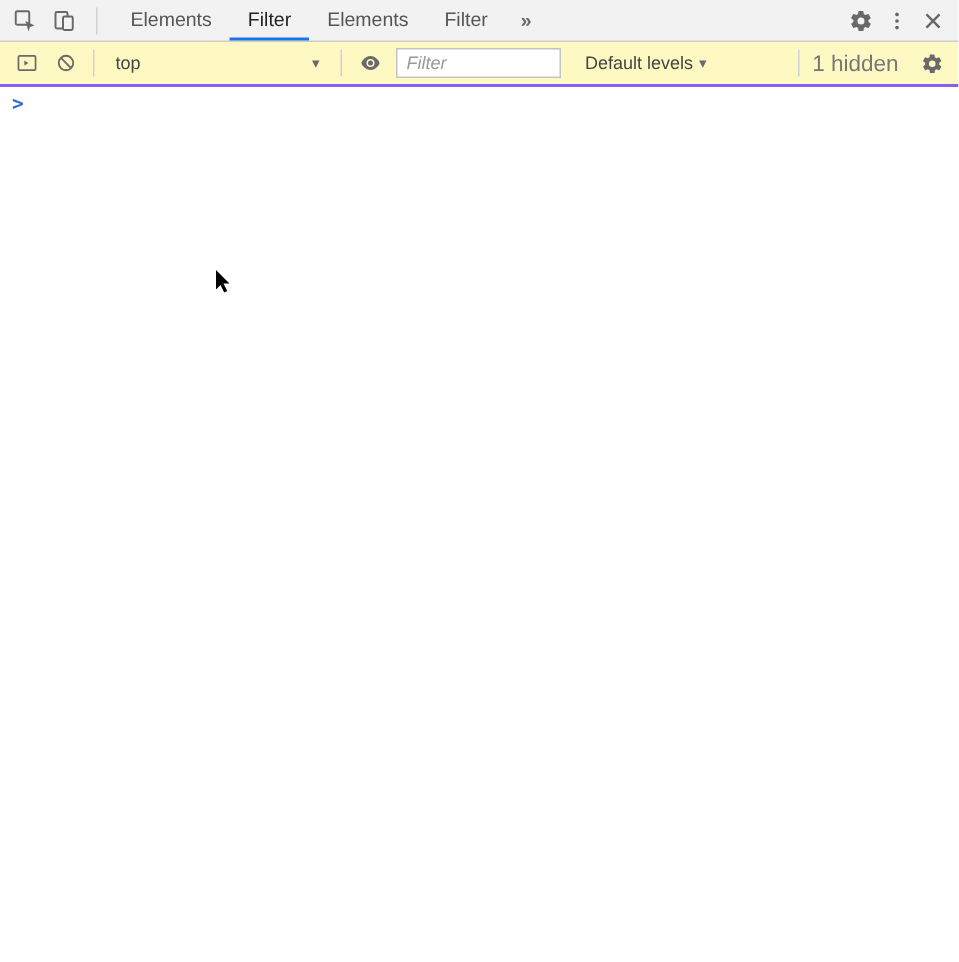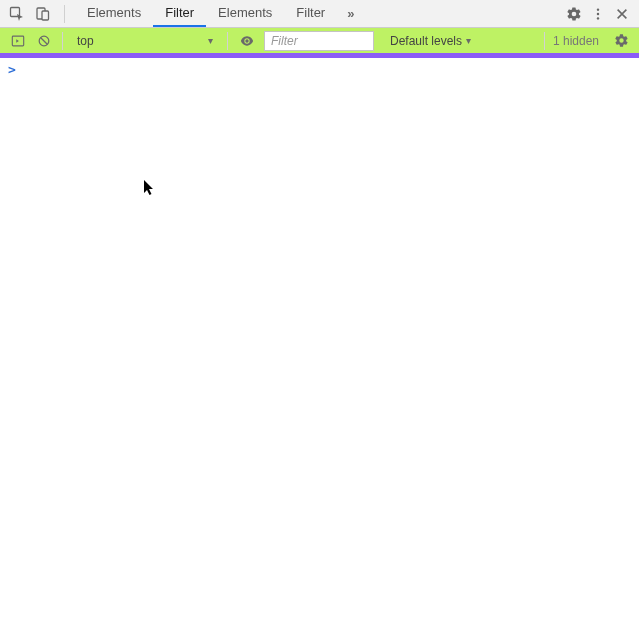--- a/index.html
+++ b/index.html
@@ -71,22 +71,22 @@
     }
     .right-icons {
       display: flex;
       align-items: center;
       gap: 2px;
     }
     .toolbar {
       display: flex;
       align-items: center;
       height: 30px;
-      background: #bef264;
-      border-bottom: 5px solid #8b5cf6;
+      background: #fef9c3;
+      border-bottom: 2px solid #8b5cf6;
       padding: 0 8px;
       gap: 6px;
       font-size: 12px;
     }
     .tool-btn {
       width: 20px;
       height: 20px;
       display: flex;
       align-items: center;
       justify-content: center;
@@ -131,21 +131,21 @@
       display: flex;
       align-items: center;
       color: #444;
       cursor: pointer;
       font-size: 12px;
       margin-left: 10px;
     }
     .spacer { flex: 1; }
     .hidden-text {
       color: #777;
-      font-size: 12px;
+      font-size: 15px;
       margin-right: 6px;
     }
     .console-area {
       position: relative;
       height: calc(641px - 28px - 30px);
       background: #fff;
       overflow: auto;
     }
     .prompt {
       padding: 5px 8px;

